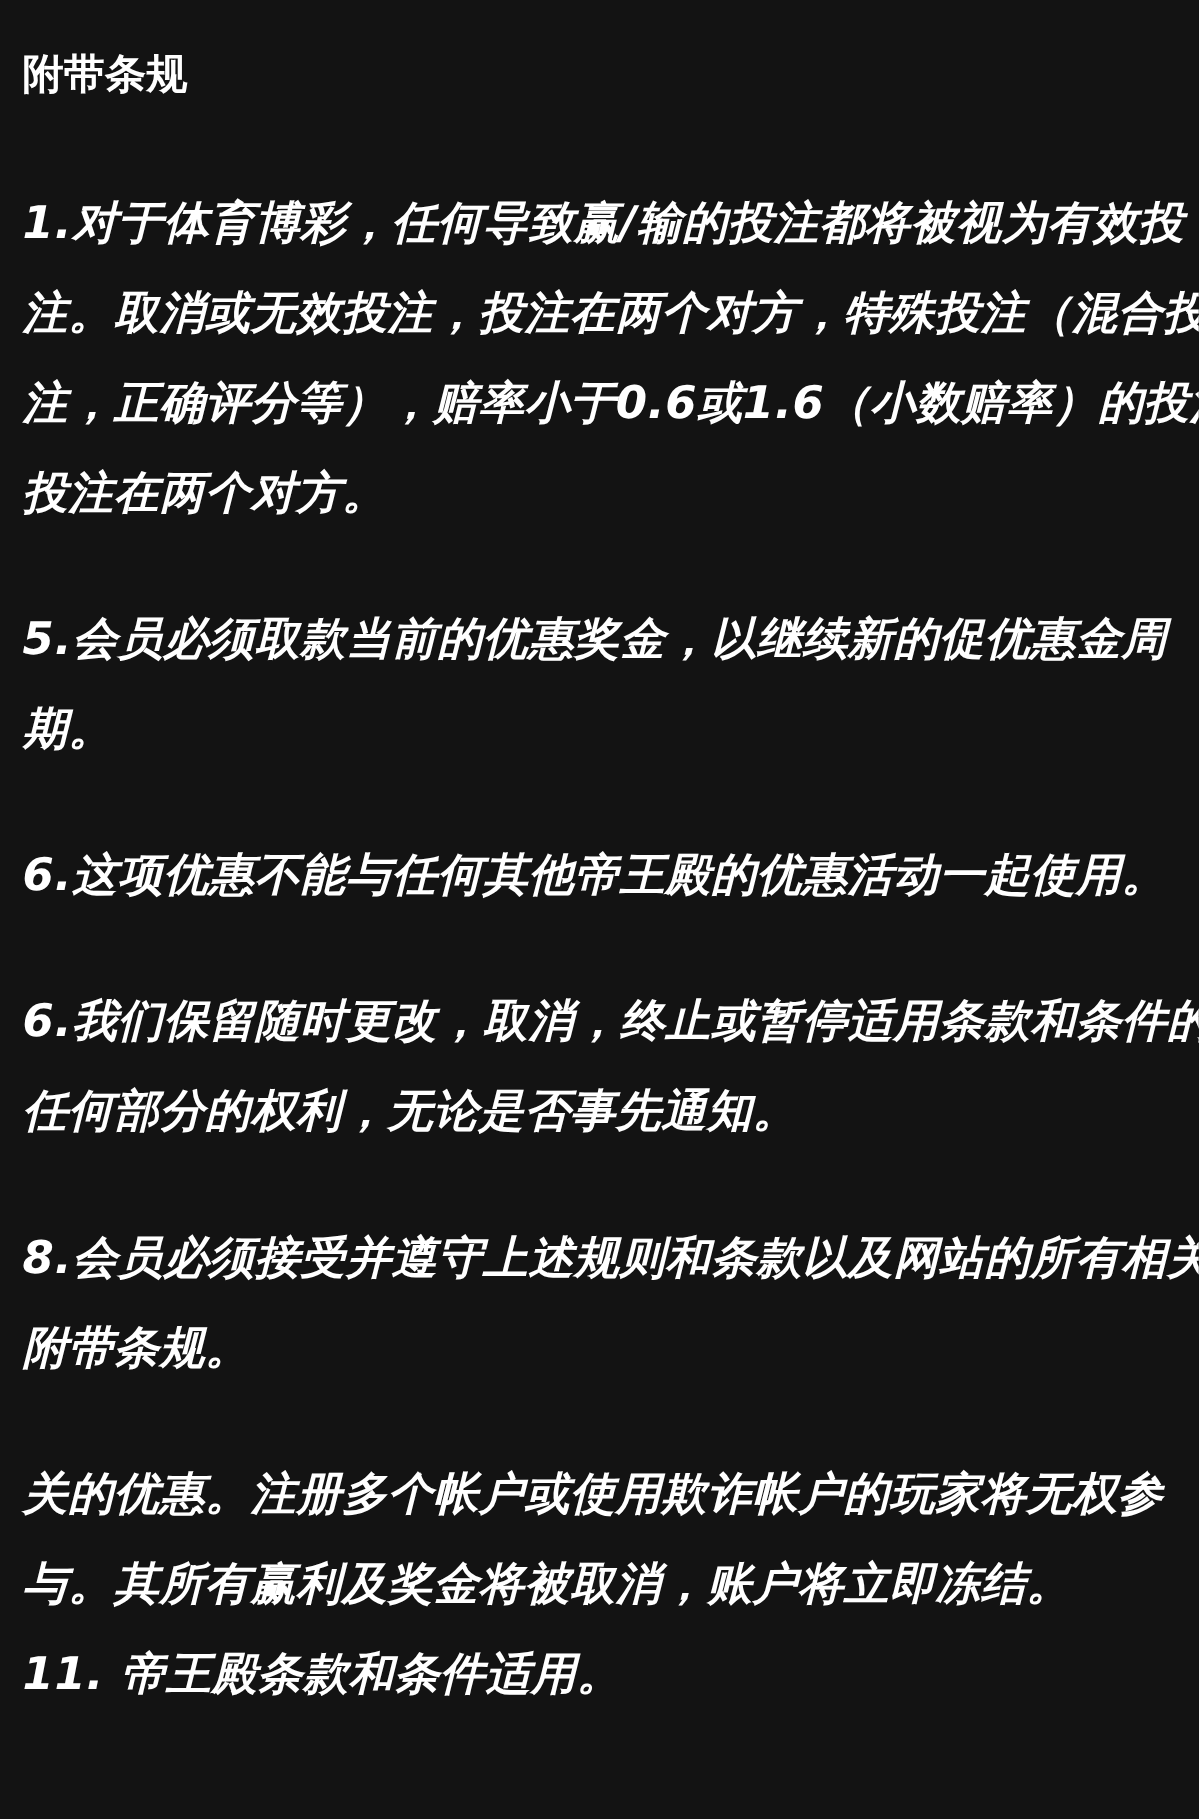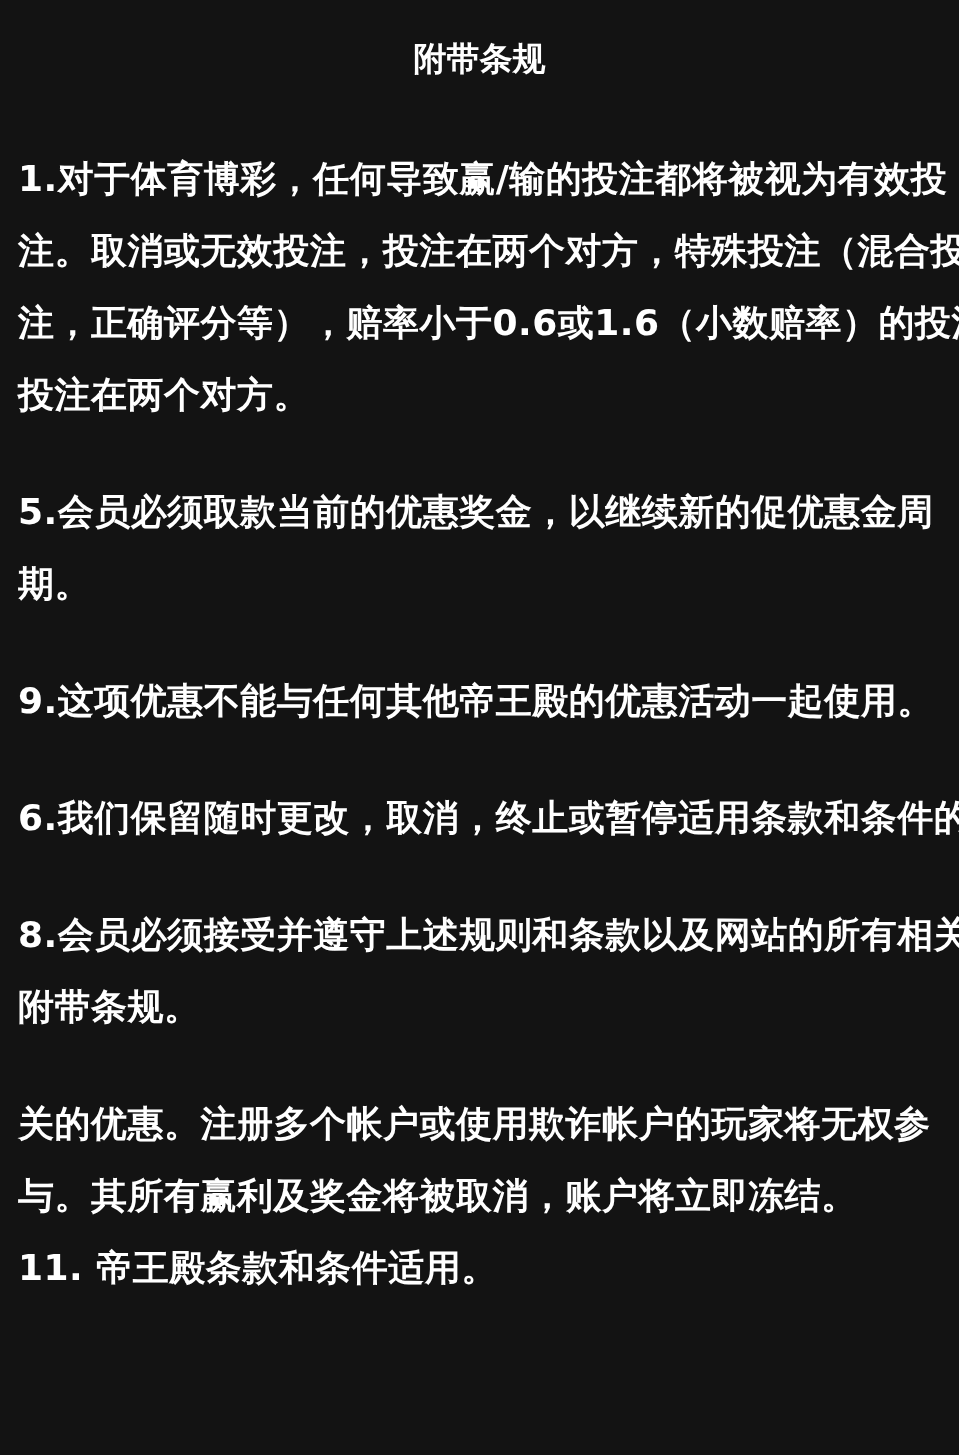--- a/index.html
+++ b/index.html
@@ -19,26 +19,25 @@
     height: 1455px;
     padding: 0 18px;
     color: #ffffff;
   }
   .heading {
     padding-top: 36px;
     font-size: 33px;
     line-height: 46px;
     font-weight: bold;
     white-space: nowrap;
-    text-align: center;
   }
   .terms {
     margin-top: 61px;
   }
-  .para { margin: 0; }
+  .para { margin: 0; font-style: italic; }
   .para + .para { margin-top: 45px; }
   .para.tight { margin-top: 0; }
   .line {
     font-size: 36px;
     line-height: 72px;
     font-weight: bold;
     white-space: nowrap;
     letter-spacing: 0.5px;
   }
 </style>
@@ -57,25 +56,26 @@
       <div class="line">注，正确评分等），赔率小于0.6或1.6（小数赔率）的投注</div>
       <div class="line">投注在两个对方。</div>
     </div>
 
     <div class="para">
       <div class="line">5.会员必须取款当前的优惠奖金，以继续新的促优惠金周</div>
       <div class="line">期。</div>
     </div>
 
     <div class="para">
-      <div class="line">9.这项优惠不能与任何其他帝王殿的优惠活动一起使用。</div>
+      <div class="line">6.这项优惠不能与任何其他帝王殿的优惠活动一起使用。</div>
     </div>
 
     <div class="para">
       <div class="line">6.我们保留随时更改，取消，终止或暂停适用条款和条件的</div>
+      <div class="line">任何部分的权利，无论是否事先通知。</div>
     </div>
 
     <div class="para">
       <div class="line">8.会员必须接受并遵守上述规则和条款以及网站的所有相关</div>
       <div class="line">附带条规。</div>
     </div>
 
     <div class="para">
       <div class="line">关的优惠。注册多个帐户或使用欺诈帐户的玩家将无权参</div>
       <div class="line">与。其所有赢利及奖金将被取消，账户将立即冻结。</div>

